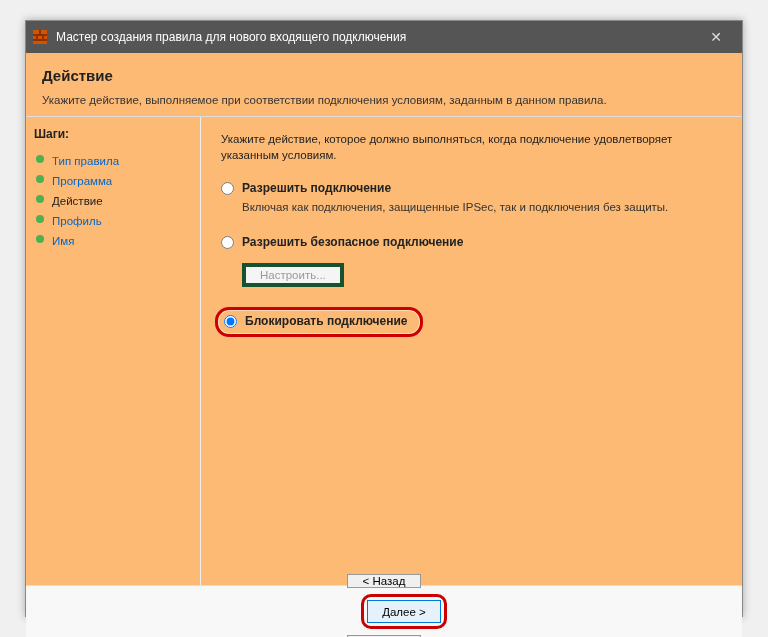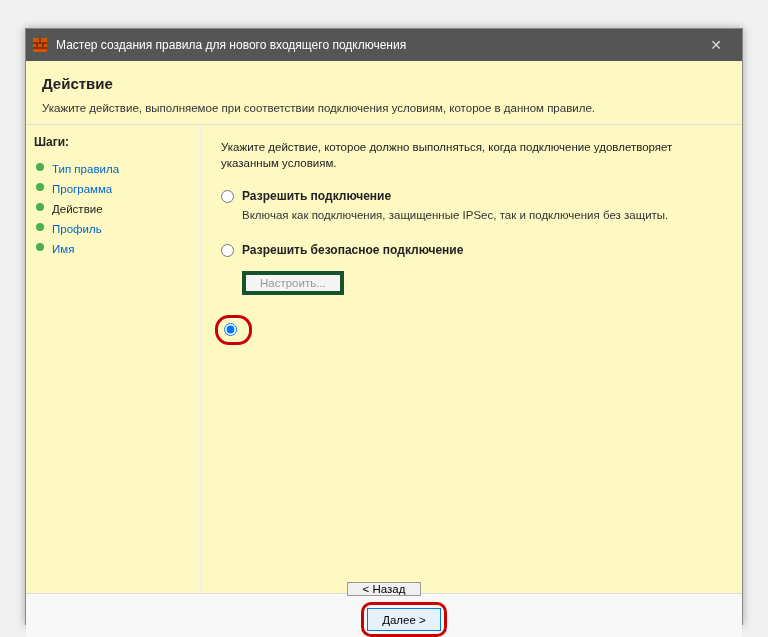--- a/index.html
+++ b/index.html
@@ -6,23 +6,23 @@
     body {
       font-family: 'Segoe UI', Tahoma, sans-serif;
       font-size: 12px;
       background: #f0f0f0;
       width: 768px;
       height: 637px;
       position: relative;
     }
     .outer-frame {
       position: absolute;
-      top: 28px; left: 25px;
+      top: 20px; left: 25px;
       width: 718px; height: 597px;
-      background: #fef9c3;
+      background: #fdba74;
       border: 1px solid #888;
       box-shadow: 0 0 8px rgba(0,0,0,0.3);
     }
     .titlebar {
       height: 32px;
       background: #555;
       color: #fff;
       display: flex;
       align-items: center;
       padding: 0 6px;
@@ -183,21 +183,21 @@
         <rect x="3" y="6" width="2" height="3" fill="#8b3000"></rect>
         <rect x="9" y="6" width="2" height="3" fill="#8b3000"></rect>
       </svg>
     </span>
     <span class="titlebar-title">Мастер создания правила для нового входящего подключения</span>
     <div class="close-btn">✕</div>
   </div>
 
   <div class="header-area">
     <div class="page-title">Действие</div>
-    <div class="page-subtitle">Укажите действие, выполняемое при соответствии подключения условиям, которое в данном правиле.</div>
+    <div class="page-subtitle">Укажите действие, выполняемое при соответствии подключения условиям, заданным в данном правила.</div>
   </div>
 
   <div class="body-area">
 
     <div class="sidebar">
       <div class="sidebar-heading">Шаги:</div>
 
       <div class="step-item">
         <span class="step-bullet"></span>
         <span class="step-link">Тип правила</span>
@@ -236,20 +236,21 @@
           <input type="radio" name="action" class="radio-input" style="">
           <span class="radio-label">Разрешить безопасное подключение</span>
         </div>
         <button class="configure-btn" disabled="">Настроить...</button>
       </div>
 
       <div class="radio-group">
         <span class="highlight-red">
           <span class="radio-row" style="margin-bottom:0;">
             <input type="radio" name="action" class="radio-input" checked="" style="">
+            <span class="radio-label">Блокировать подключение</span>
           </span>
         </span>
       </div>
 
     </div>
   </div>
 
   <div class="footer-area">
     <button class="dlg-btn">&lt; Назад</button>
     <span class="next-highlight">

